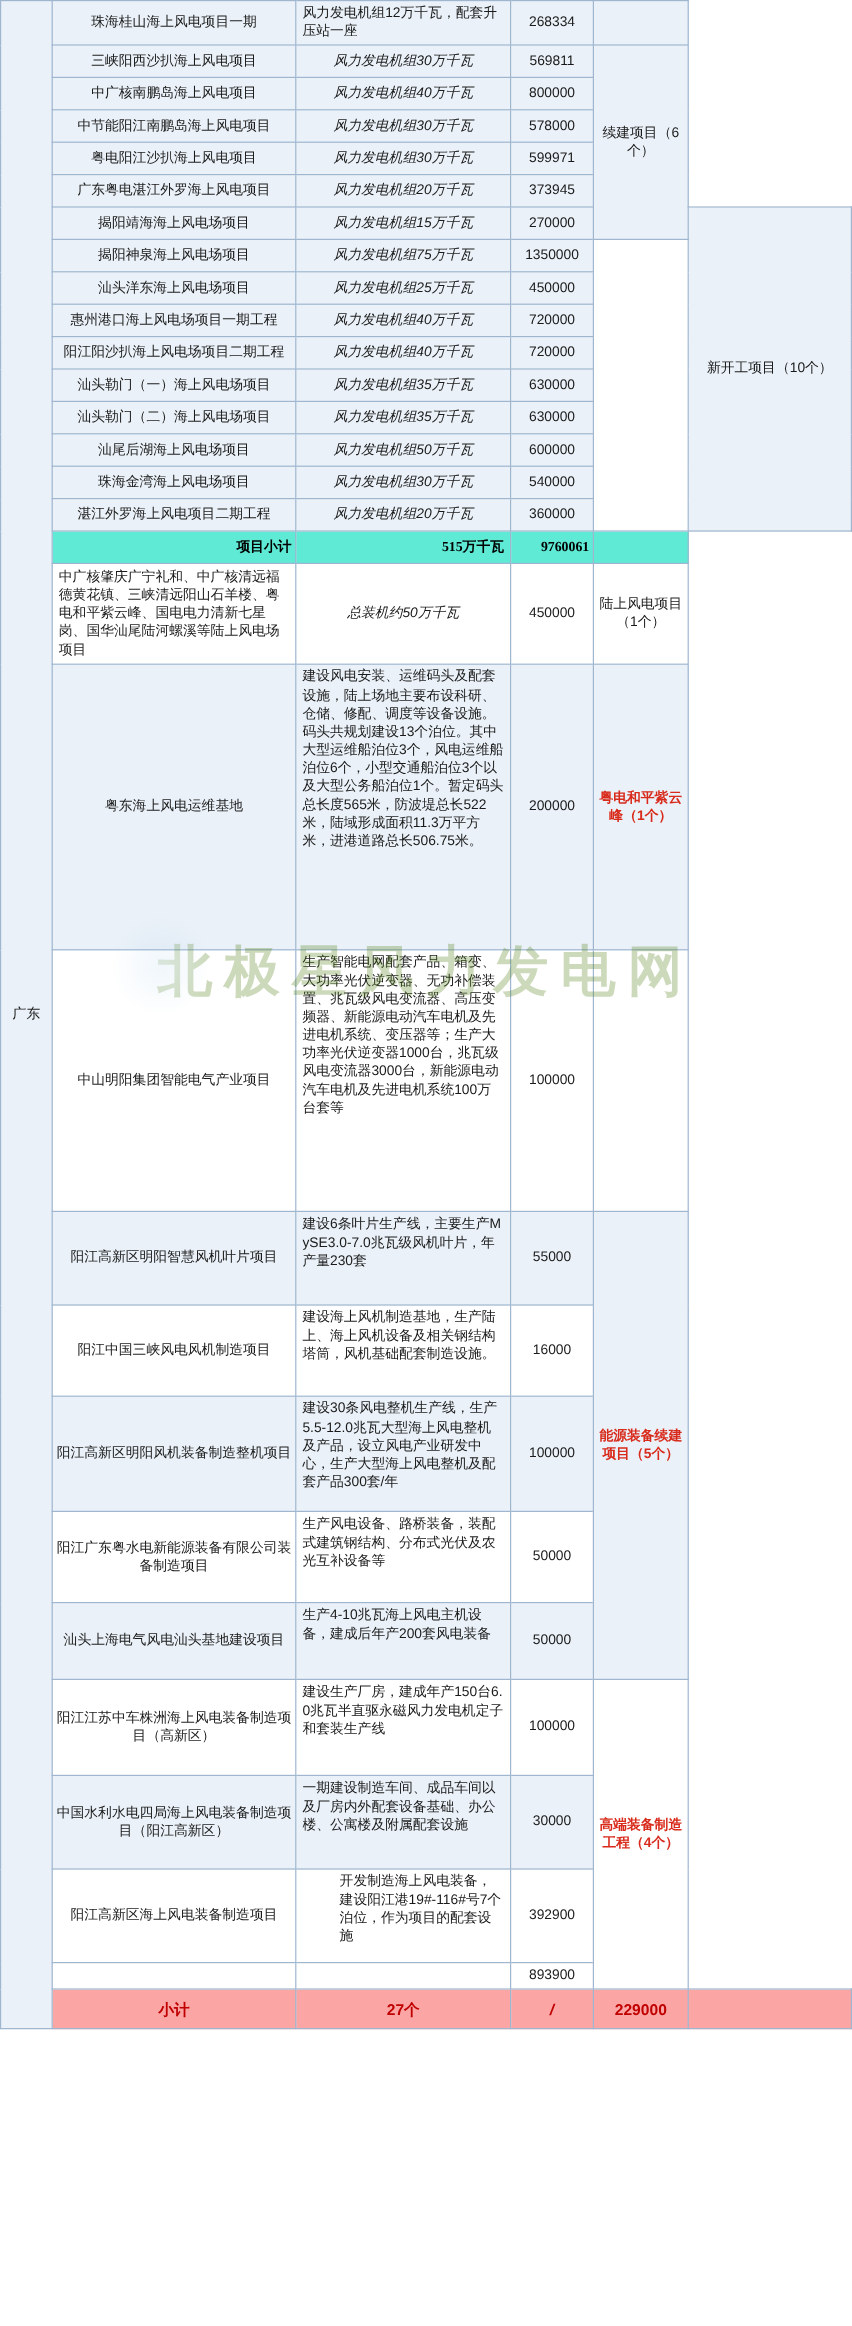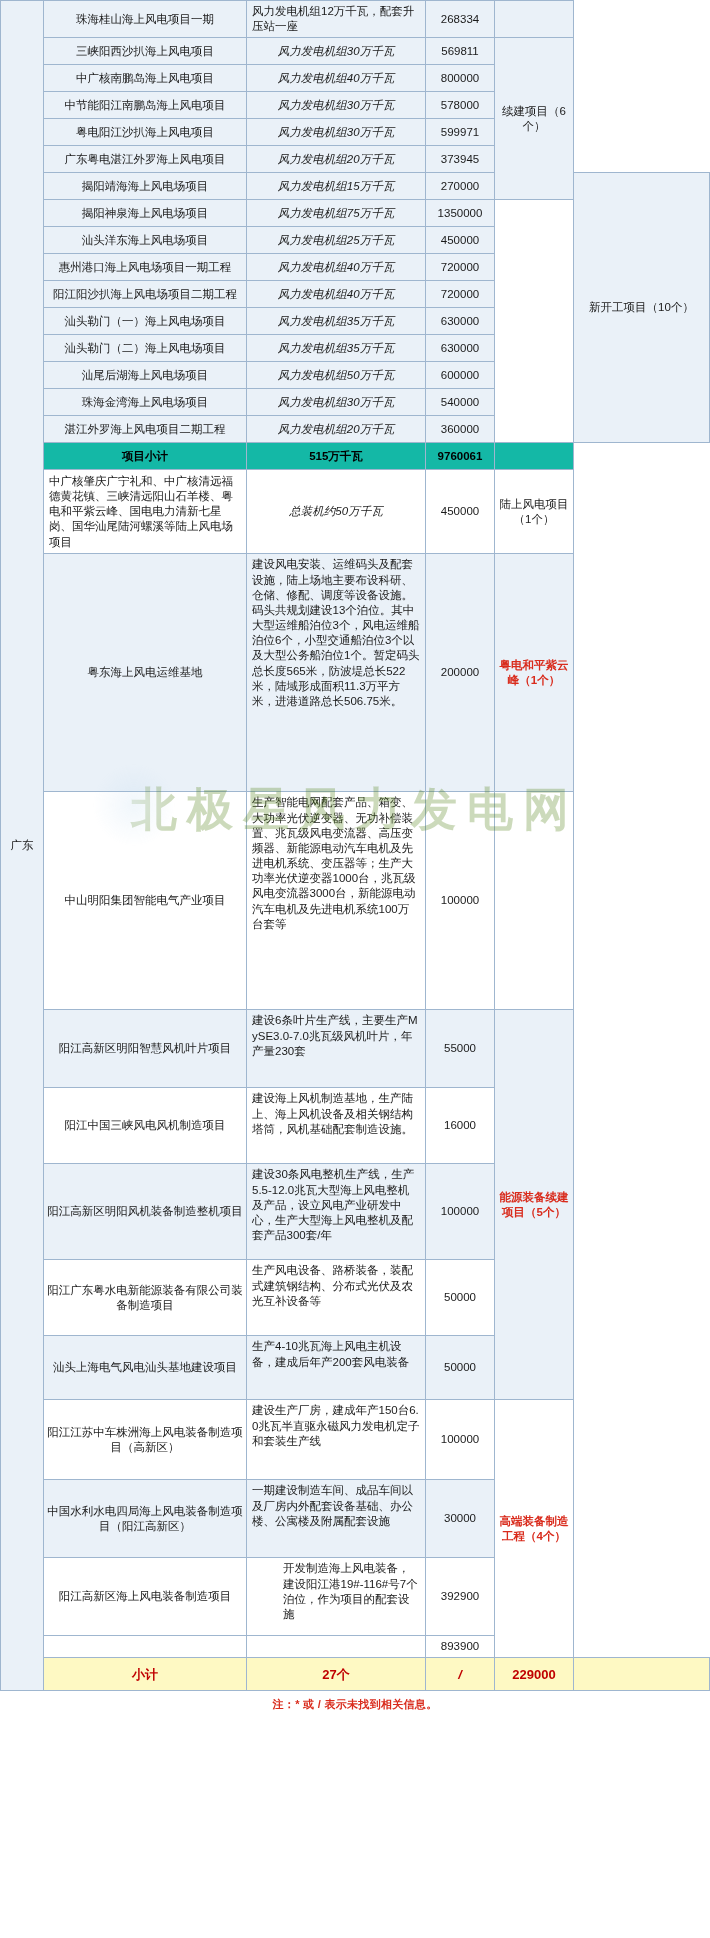--- a/index.html
+++ b/index.html
@@ -17,24 +17,24 @@
   }
   .c-name{width:196px;text-align:center;}
   .c-desc{width:168px;text-align:left;padding:3px 5px;}
   .c-num{width:62px;text-align:center;}
   .c-cat{width:72px;text-align:center;}
   .c-prov{width:36px;text-align:center;}
   .rowline td{height:20px;}
   .center{text-align:center;font-style:italic;}
   .band-blue{background:#eaf1f8;}
   .band-white{background:#ffffff;}
-  .subtotal{background:#14b8a6;font-weight:bold;text-align:center;color:#000;}
+  .subtotal{background:#5eead4;font-weight:bold;text-align:right;color:#000;font-family:Liberation Serif, serif;}
   .cat-red{color:#d92b1c;font-weight:bold;text-align:center;}
   .cat-plain{text-align:center;color:#1a1a1a;}
-  .total-row td{background:#fef9c3;font-weight:bold;color:#c00000;text-align:center;height:26px;font-size:13px;}
+  .total-row td{background:#fca5a5;font-weight:bold;color:#c00000;text-align:center;height:26px;font-size:13px;}
   .total-row td.lbl{color:#c00000;}
   .note{
     width:710px;text-align:center;color:#d92b1c;font-size:11px;
     padding:6px 0 10px 0;font-weight:bold;letter-spacing:.3px;
   }
   .wm{
     position:absolute;left:0;right:0;top:745px;height:130px;
     pointer-events:none;z-index:5;
     display:flex;align-items:center;justify-content:center;
     flex-direction:column;
@@ -232,14 +232,13 @@
       <tr class="total-row">
         <td class="c-prov lbl">小计</td>
         <td class="c-name">27个</td>
         <td class="c-desc center">/</td>
         <td class="c-num">229000</td>
         <td class="c-cat"></td>
       </tr>
     </tbody>
   </table>
 
-  <div class="note">注：* 或 / 表示未找到相关信息。</div>
 </div>
 
 </body></html>

